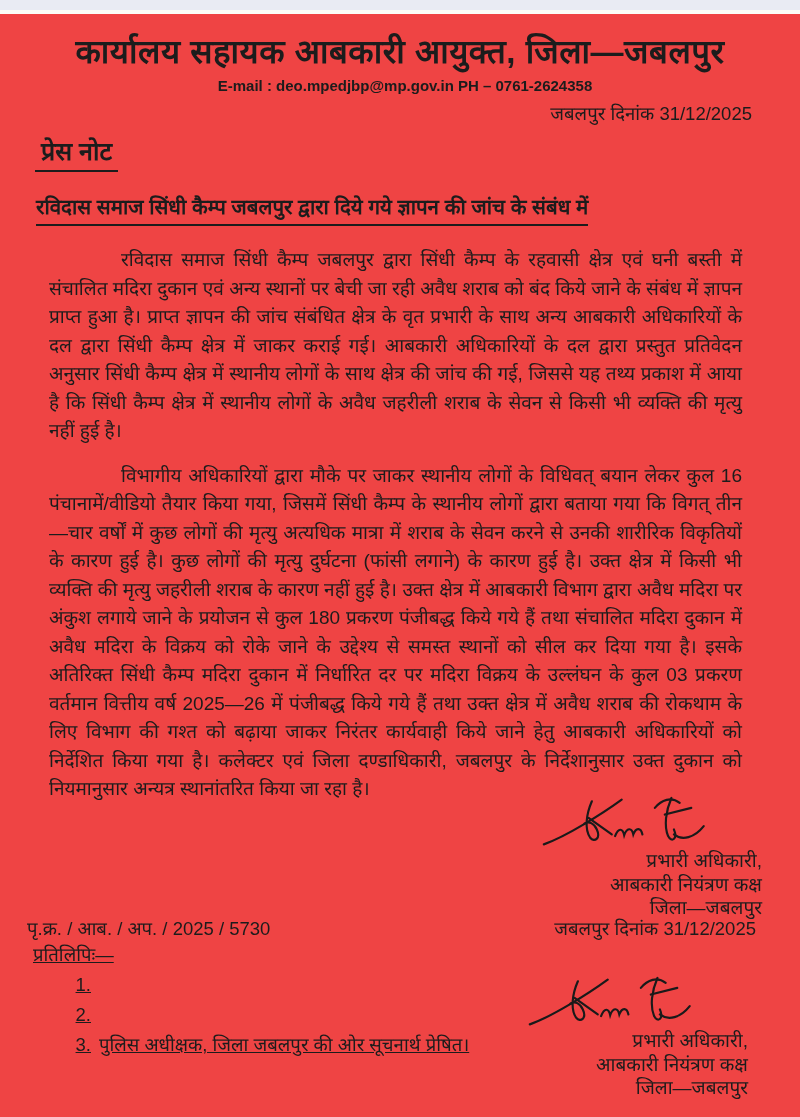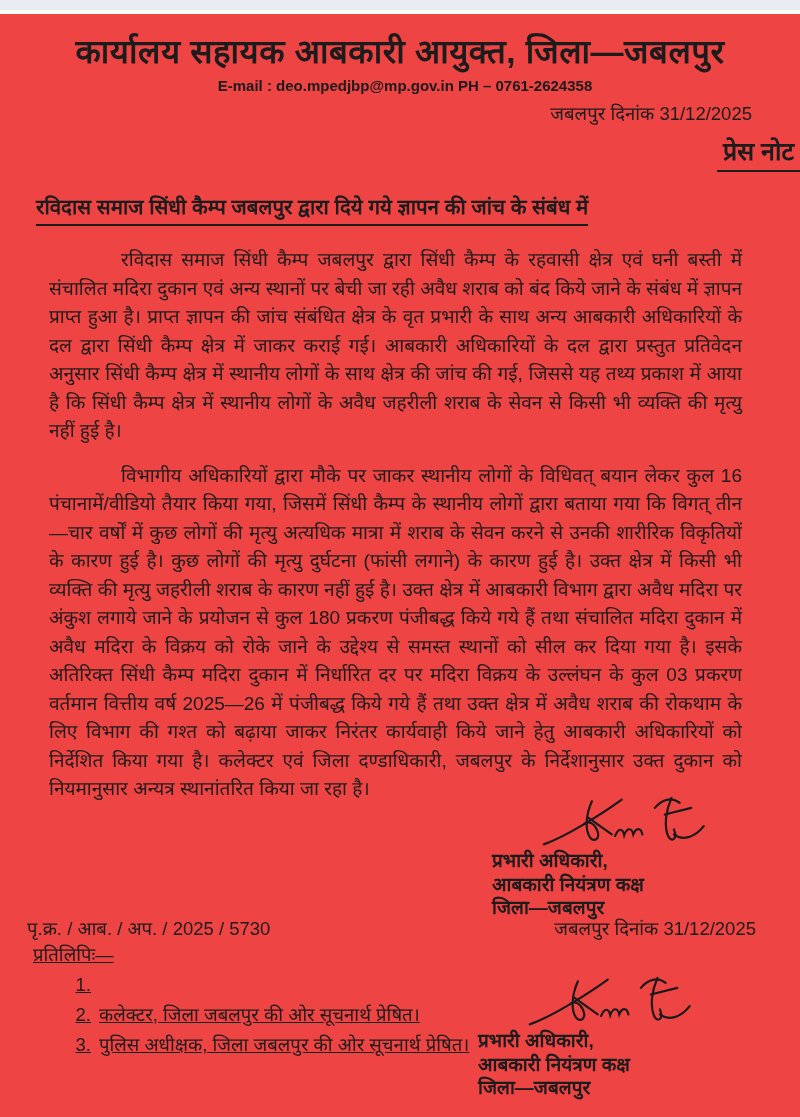--- a/index.html
+++ b/index.html
@@ -25,21 +25,21 @@
     text-align:center;
     font-size:15px;
     font-weight:700;
     padding-left:10px;
   }
   .date-line-top{
     margin:6px 48px 0 0;
     text-align:right;
     font-size:18.5px;
   }
-  .press-note-wrap{text-align:right;margin-top:8px;}
+  .press-note-wrap{text-align:left;margin-top:8px;padding-left:35px;}
   .press-note{
     display:inline-block;
     font-size:25px;
     font-weight:700;
     border-bottom:2px solid #1c1c1c;
     padding:0 6px 3px 6px;
   }
   .subject-wrap{text-align:left;margin:20px 36px 0 36px;}
   .subject{
     display:inline-block;
@@ -51,23 +51,23 @@
   .body-text{
     margin:20px 42px 0 33px;
     font-size:19px;
     line-height:28.5px;
     text-align:justify;
   }
   .body-text p{margin:16px;text-indent:72px;}
   .sig-cluster{
     position:absolute;
     width:270px;
-    text-align:left;
+    text-align:right;
     font-size:19px;
-    font-weight:700;
+    font-weight:400;
     line-height:23.5px;
   }
   .sig-cluster-1{top:793px;right:38px;}
   .sig-cluster-2{top:973px;right:52px;}
   .sig-svg{display:block;margin:0 auto -2px auto;}
   .ref-row{
     position:absolute;
     top:915px;left:27px;right:44px;
     display:flex;
     justify-content:space-between;
@@ -133,21 +133,20 @@
   </div>
 
   <div class="copies">
     <div class="copies-heading">प्रतिलिपिः—</div>
     <div class="copies-list">
       <div class="copy-item">
         <span class="copy-num">1.</span>
       </div>
       <div class="copy-item">
         <span class="copy-num">2.</span>
-        <span>कलेक्टर, जिला जबलपुर की ओर सूचनार्थ प्रेषित।</span>
       </div>
       <div class="copy-item">
         <span class="copy-num">3.</span>
         <span>पुलिस अधीक्षक, जिला जबलपुर की ओर सूचनार्थ प्रेषित।</span>
       </div>
     </div>
   </div>
 
   <div class="sig-cluster sig-cluster-2">
     <svg class="sig-svg" width="185" height="58" viewBox="0 0 210 70">

